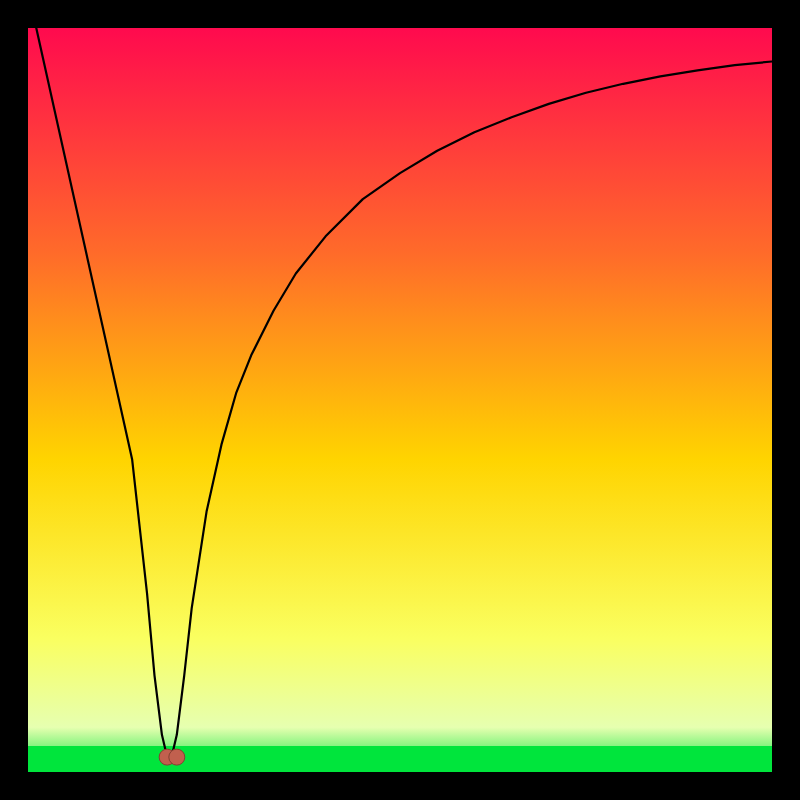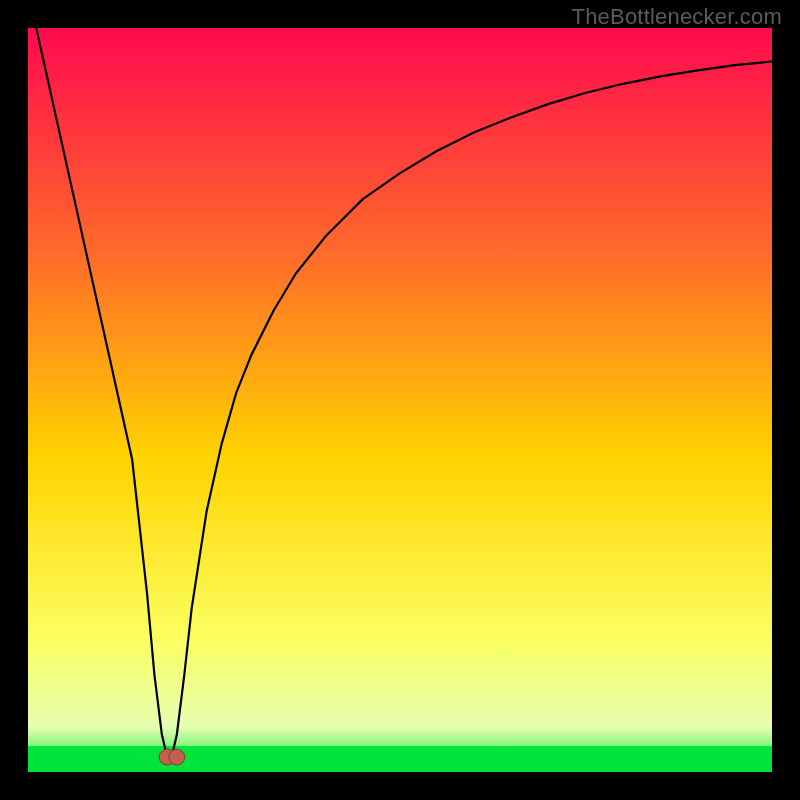--- a/index.html
+++ b/index.html
@@ -64,14 +64,13 @@
       <path id="curve-path" d="M0.00 -37.20 L14.88 29.76 L29.76 96.72 L44.64 163.68 L59.52 230.64 L74.40 297.60 L89.28 364.56 L104.16 431.52 L119.04 565.44 L126.48 647.28 L133.92 706.80 L139.13 729.12 L141.36 730.61 L143.59 729.12 L148.80 706.80 L156.24 647.28 L163.68 580.32 L178.56 483.60 L193.44 416.64 L208.32 364.56 L223.20 327.36 L245.52 282.72 L267.84 245.52 L297.60 208.32 L334.80 171.12 L372.00 145.08 L409.20 122.76 L446.40 104.16 L483.60 89.28 L520.80 75.89 L558.00 64.73 L595.20 55.80 L632.40 48.36 L669.60 42.41 L706.80 37.20 L744.00 33.48" fill="none" stroke="#000000" stroke-width="2.2" stroke-linecap="round" stroke-linejoin="round"></path>
 
       <g id="markers">
           <rect x="139.13" y="722.12" width="9.67" height="14" fill="#c1604e"></rect>
           <circle cx="139.13" cy="729.12" r="8" fill="#c1604e" stroke="#863f31" stroke-width="1"></circle>
           <circle cx="148.80" cy="729.12" r="8" fill="#c1604e" stroke="#863f31" stroke-width="1"></circle>
         </g>
     </g>
   </svg>
 
-  <div class="watermark">TheBottlenecker.com</div>
 </div>
 
 </body></html>

